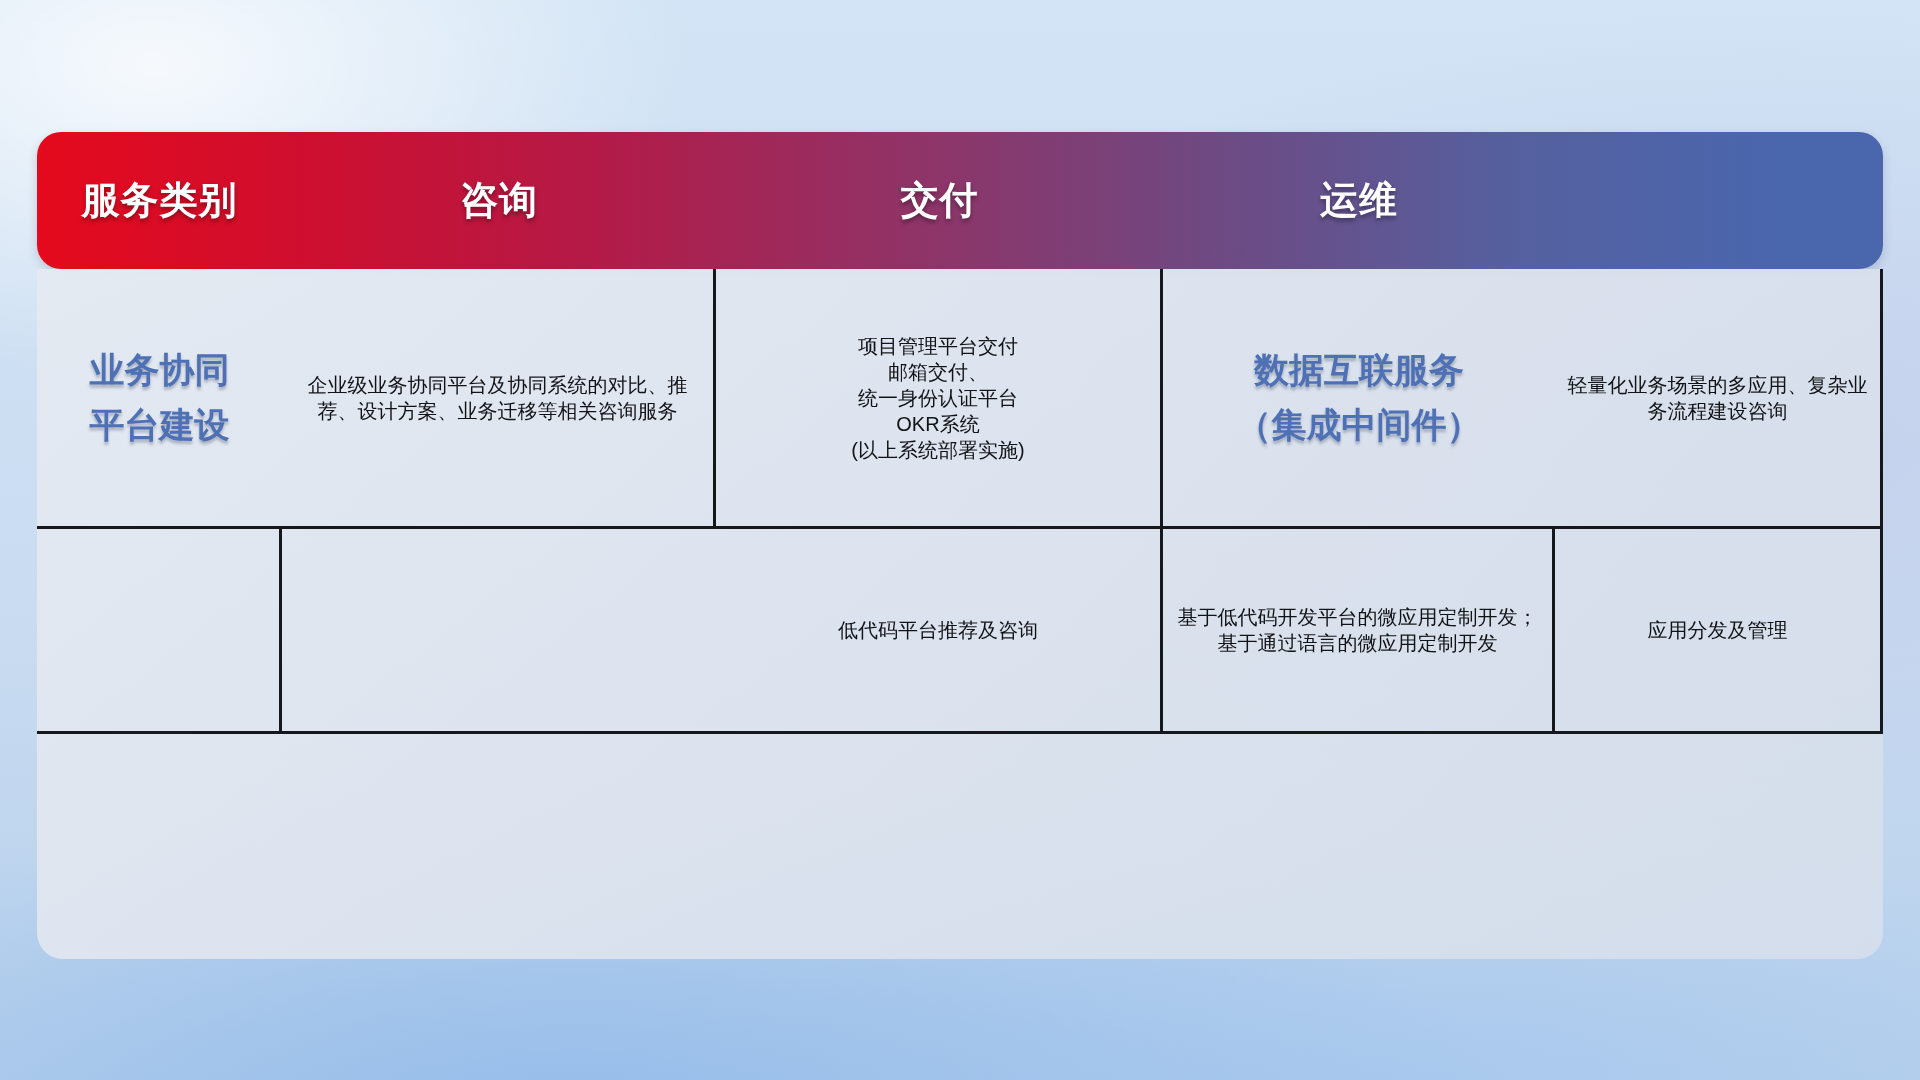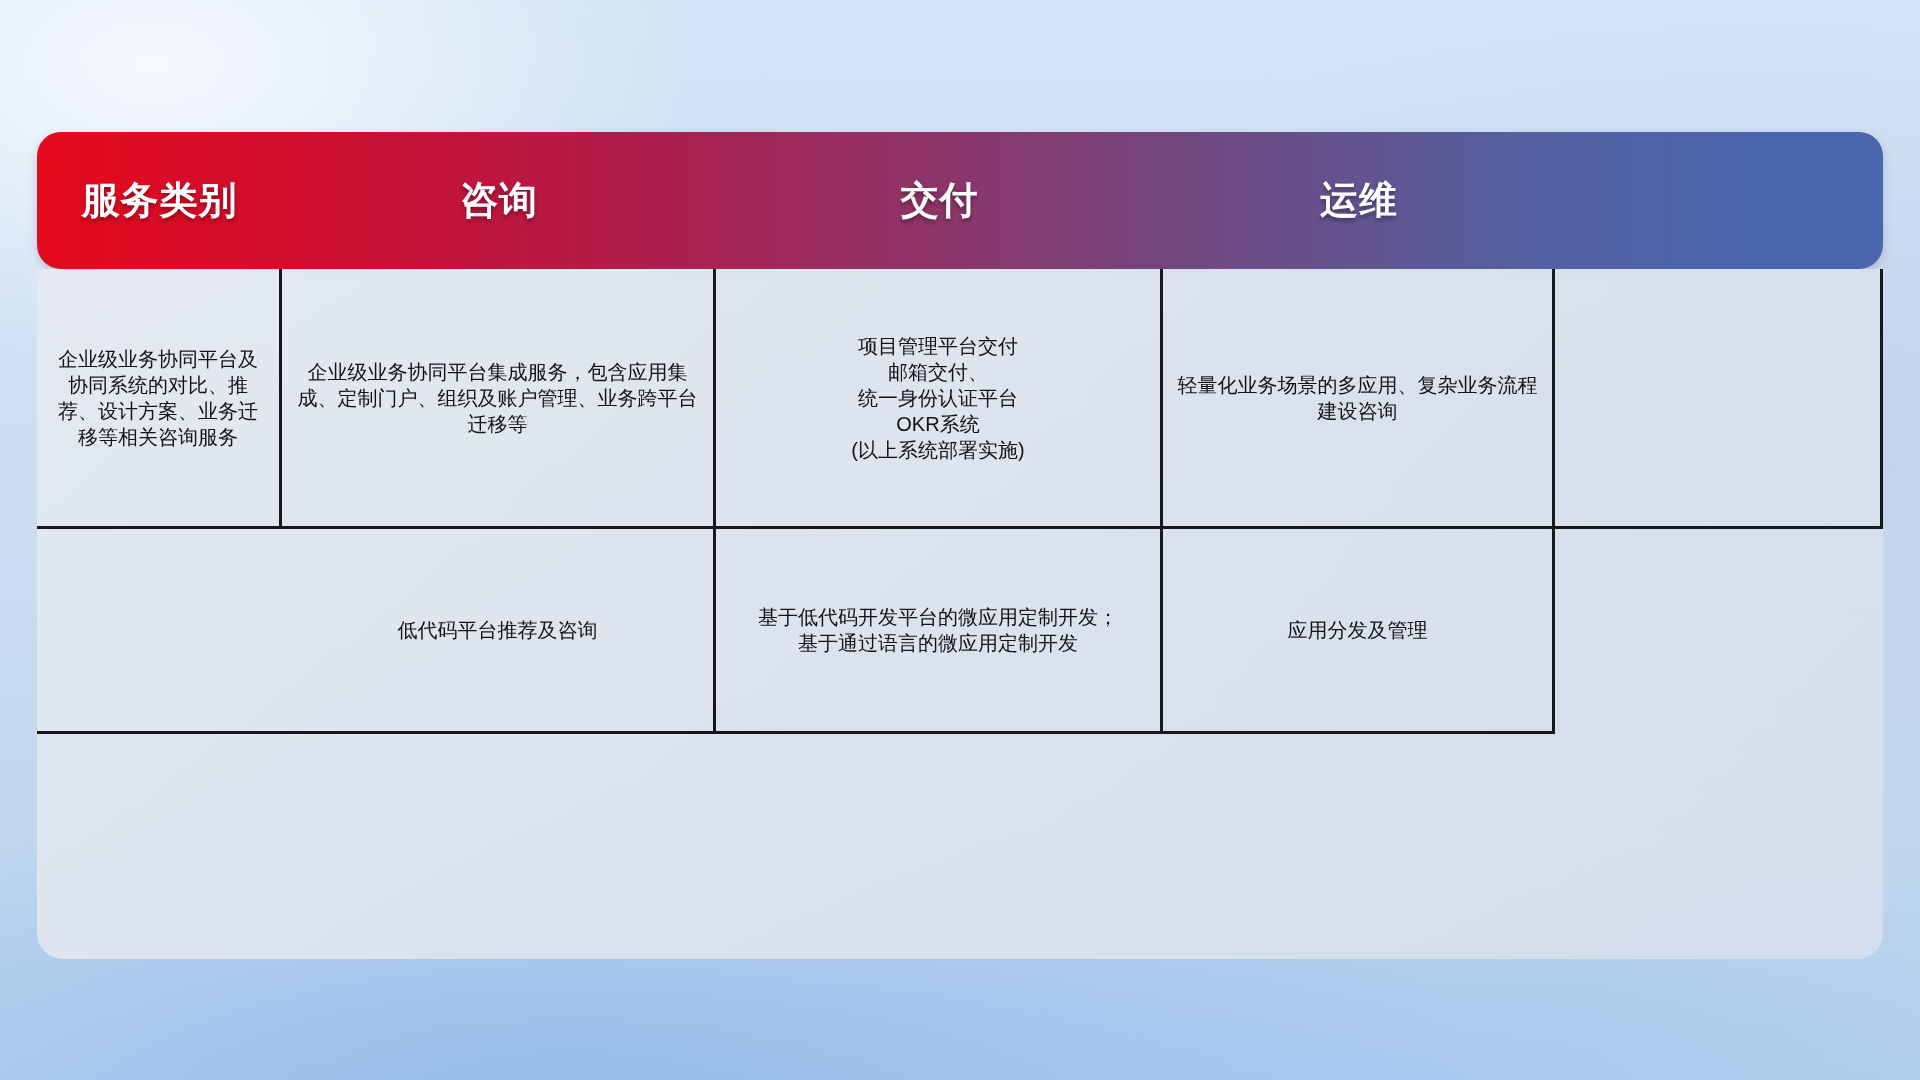--- a/index.html
+++ b/index.html
@@ -55,28 +55,31 @@
 
   <div class="hdr">
     <div class="hdr-cell">服务类别</div>
     <div class="hdr-cell">咨询</div>
     <div class="hdr-cell">交付</div>
     <div class="hdr-cell">运维</div>
   </div>
 
   <div class="tbl-body">
 
+    <div class="cell cat bb">业务协同
+平台建设</div>
     <div class="cell bb br">企业级业务协同平台及协同系统的对比、推荐、设计方案、业务迁移等相关咨询服务</div>
-    <div class="cell bb br">企业级业务协同平台集成服务，包含应用集成、定制门户、组织及账户管理、业务跨平台迁移等</div>
     <div class="cell bb br">项目管理平台交付
 邮箱交付、
 统一身份认证平台
 OKR系统
 (以上系统部署实施)</div>
 
+    <div class="cell cat bb">数据互联服务
+（集成中间件）</div>
     <div class="cell bb br">轻量化业务场景的多应用、复杂业务流程建设咨询</div>
     <div class="cell bb br"></div>
     <div class="cell bb"></div>
 
     <div class="cell bb br">低代码平台推荐及咨询</div>
     <div class="cell bb br">基于低代码开发平台的微应用定制开发；
 基于通过语言的微应用定制开发</div>
     <div class="cell bb br">应用分发及管理</div>
     <div class="cell"></div>
 

